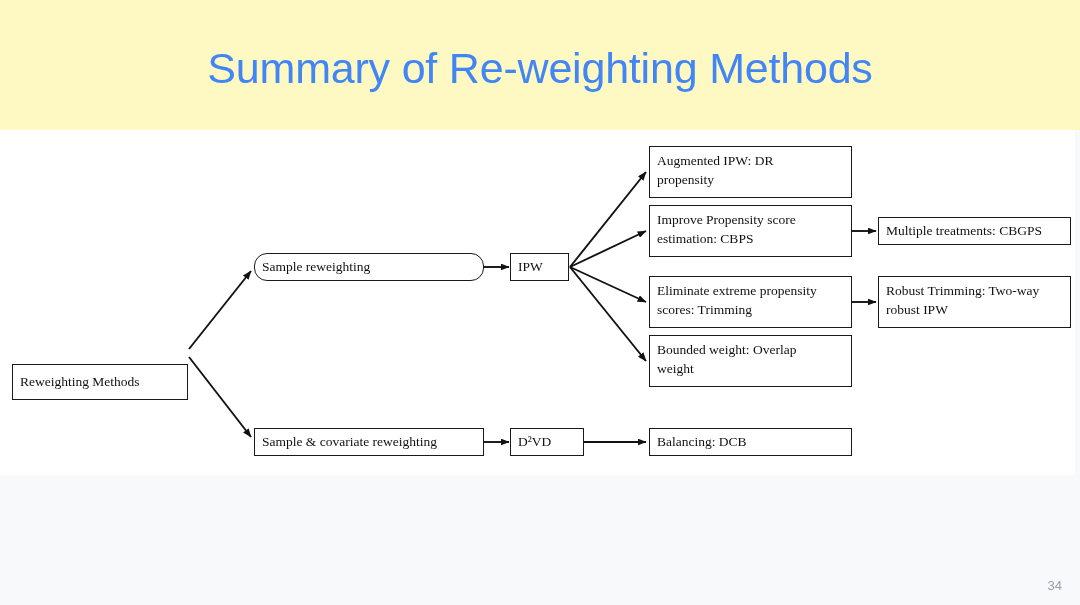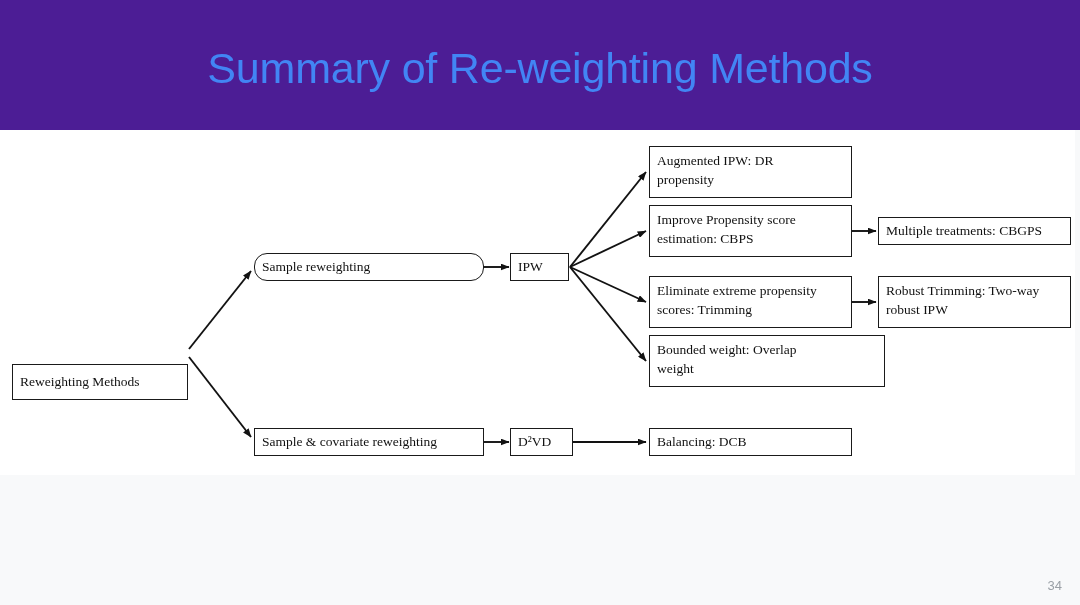--- a/index.html
+++ b/index.html
@@ -15,21 +15,21 @@
     font-family: "Liberation Sans", sans-serif;
   }
 
   
   #slide-header {
     position: absolute;
     left: 0;
     top: 0;
     width: 1080px;
     height: 130px;
-    background: #4c1d95;
+    background: #fef9c3;
   }
   #slide-title {
     position: absolute;
     left: 0;
     top: 44px;
     width: 1080px;
     text-align: center;
     font-family: "Liberation Sans", sans-serif;
     font-size: 43px;
     font-weight: 400;
@@ -134,40 +134,40 @@
   </div>
 
   <div class="node" style="left:254px; top:298px; width:230px; height:28px;">
     <span class="node-label">Sample &amp; covariate reweighting</span>
   </div>
 
   <div class="node" style="left:510px; top:123px; width:59px; height:28px;">
     <span class="node-label">IPW</span>
   </div>
 
-  <div class="node" style="left:510px; top:298px; width:63px; height:28px;">
+  <div class="node" style="left:510px; top:298px; width:74px; height:28px;">
     <span class="node-label">D²VD</span>
   </div>
 
   <div class="node two-line" style="left:649px; top:16px; width:203px; height:52px;">
     <span class="node-label">Augmented IPW:  DR
 propensity</span>
   </div>
 
   <div class="node two-line" style="left:649px; top:75px; width:203px; height:52px;">
     <span class="node-label">Improve Propensity score
 estimation: CBPS</span>
   </div>
 
   <div class="node two-line" style="left:649px; top:146px; width:203px; height:52px;">
     <span class="node-label">Eliminate extreme propensity
 scores: Trimming</span>
   </div>
 
-  <div class="node two-line" style="left:649px; top:205px; width:236px; height:52px;">
+  <div class="node two-line" style="left:649px; top:205px; width:203px; height:52px;">
     <span class="node-label">Bounded weight: Overlap
 weight</span>
   </div>
 
   <div class="node" style="left:649px; top:298px; width:203px; height:28px;">
     <span class="node-label">Balancing: DCB</span>
   </div>
 
   <div class="node" style="left:878px; top:87px; width:193px; height:28px;">
     <span class="node-label">Multiple treatments: CBGPS</span>

